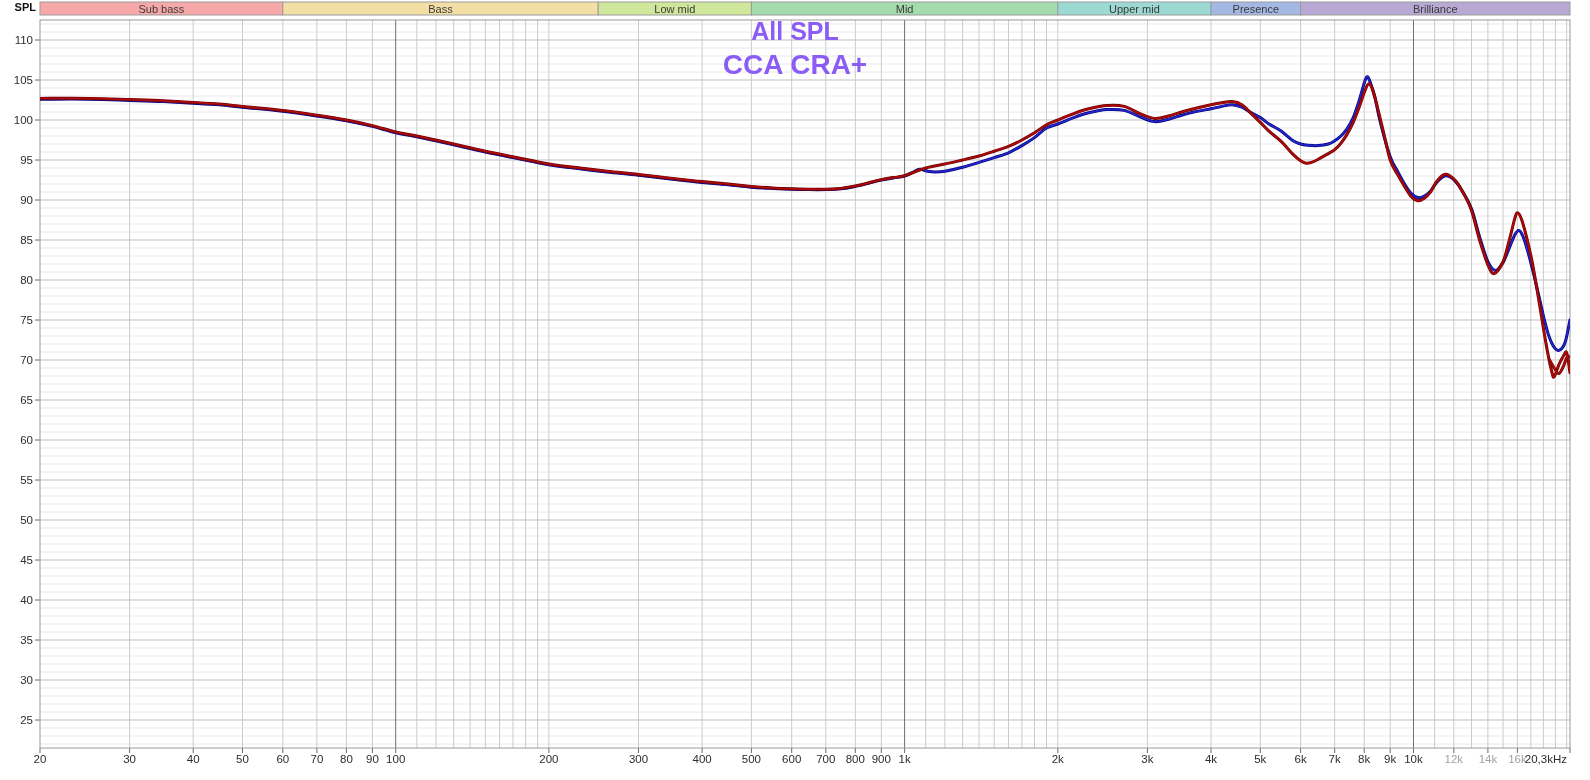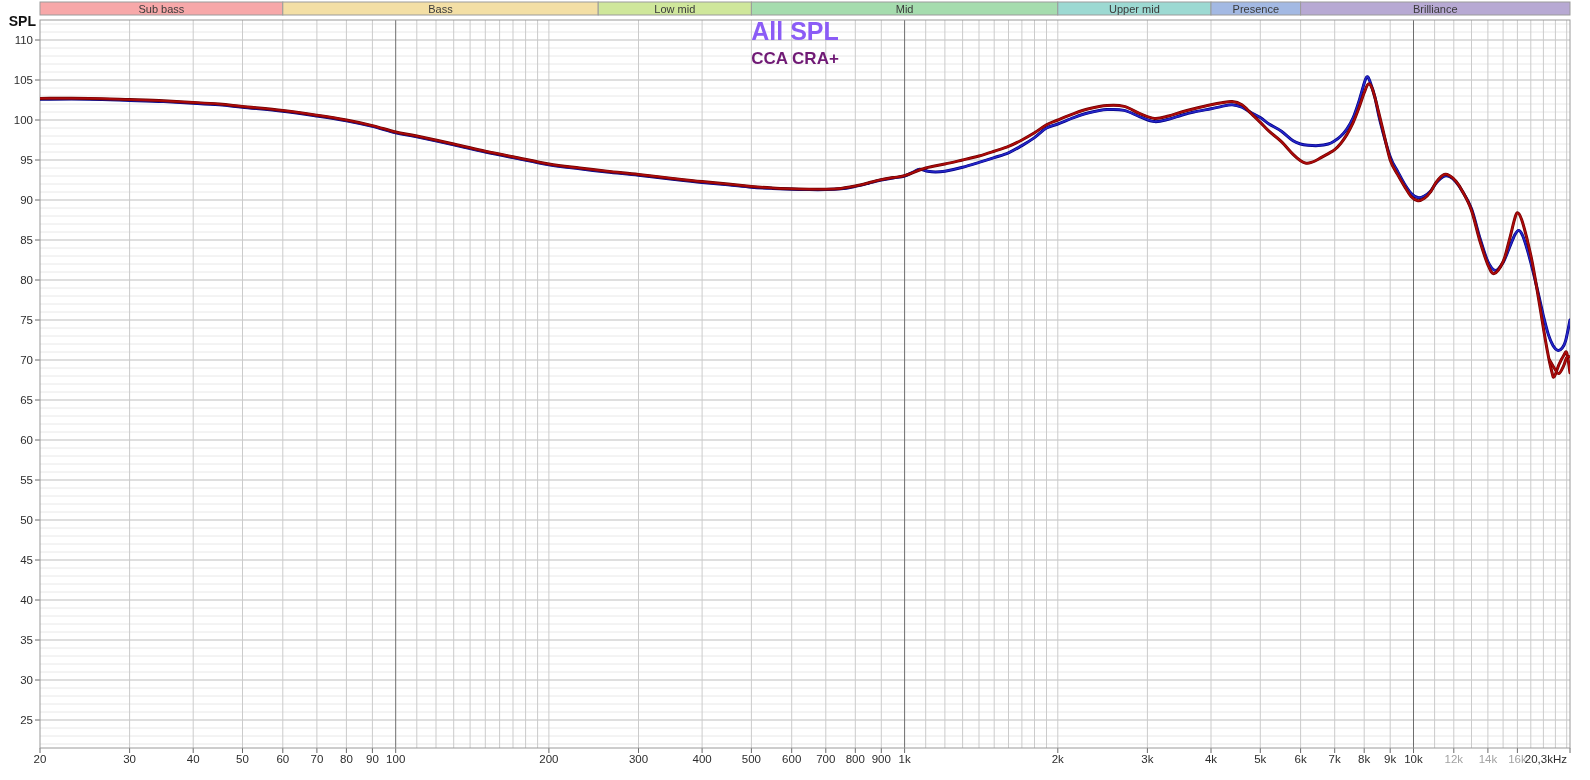--- a/index.html
+++ b/index.html
@@ -4,30 +4,30 @@
 <style>
   html,body{margin:0;padding:0;background:#ffffff;}
   .canvas{
     position:relative;
     width:1590px;height:780px;
     background:#ffffff;
     font-family:"Liberation Sans","DejaVu Sans",sans-serif;
     overflow:hidden;
   }
   .corner-label{
-    position:absolute;left:0;top:13px;width:36px;
-    text-align:right;font-size:14px;font-weight:700;color:#101010;
+    position:absolute;left:0;top:1px;width:36px;
+    text-align:right;font-size:11px;font-weight:700;color:#101010;
   }
   .chart-title{
     position:absolute;left:795px;top:17px;transform:translateX(-50%);
     font-size:25px;font-weight:700;color:#8b5cf6;white-space:nowrap;
   }
   .chart-subtitle{
     position:absolute;left:795px;top:49px;transform:translateX(-50%);
-    font-size:17px;font-weight:700;color:#701a75;white-space:nowrap;text-align:right;
+    font-size:28px;font-weight:700;color:#8b5cf6;white-space:nowrap;text-align:right;
   }
   svg{position:absolute;left:0;top:0;}
   svg text{font-family:"Liberation Sans","DejaVu Sans",sans-serif;}
 </style>
 </head>
 <body>
 
 <div class="canvas">
   <svg id="chart-svg" width="1590" height="780" viewBox="0 0 1590 780">
       <g>

